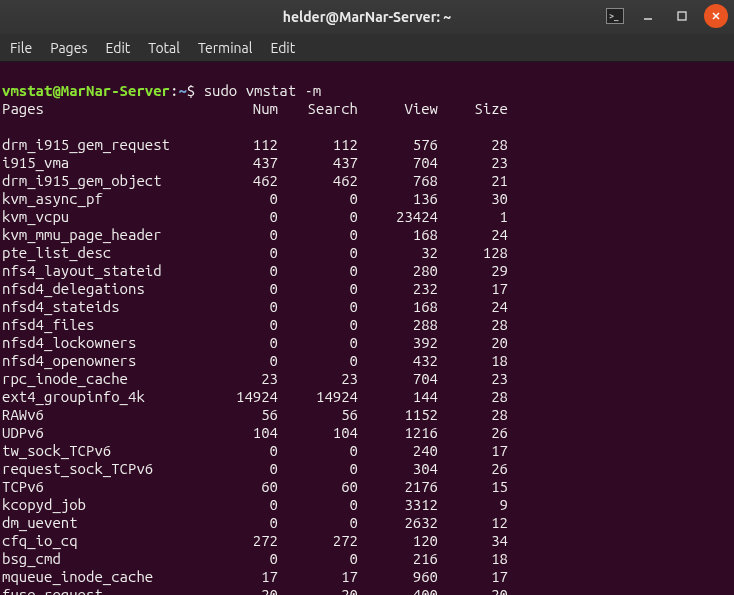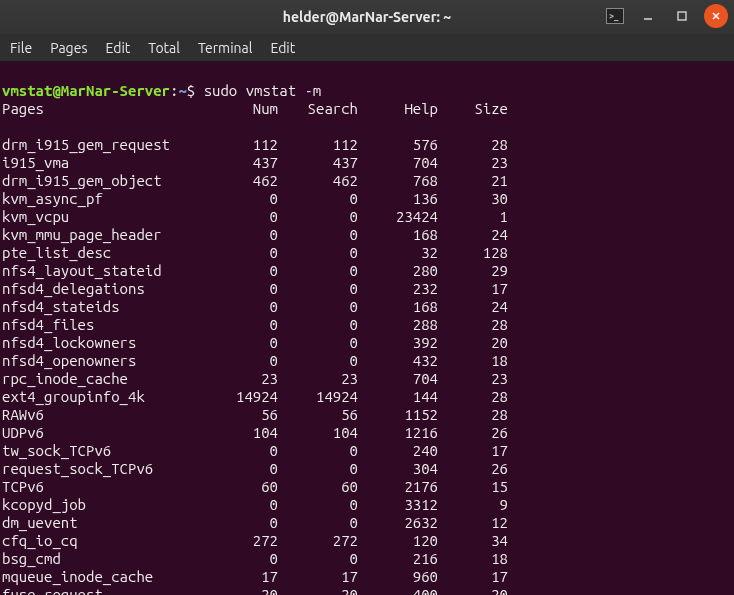--- a/index.html
+++ b/index.html
@@ -120,16 +120,16 @@
   <span>File</span>
   <span>Pages</span>
   <span>Edit</span>
   <span>Total</span>
   <span>Terminal</span>
   <span>Edit</span>
 </div>
 
 <div class="terminal">
 <span class="prompt-user">vmstat@MarNar-Server</span><span class="prompt-sep">:</span><span class="prompt-path">~</span><span class="prompt-sep">$ </span><span>sudo vmstat -m</span>
-<div class="row header"><span>Pages</span><span>Num</span><span>Search</span><span>Help</span><span>Size</span></div>
+<div class="row header"><span>Pages</span><span>Num</span><span>Search</span><span>View</span><span>Size</span></div>
 <div id="rows-container"><div class="row"><span>drm_i915_gem_request</span><span>112</span><span>112</span><span>576</span><span>28</span></div><div class="row"><span>i915_vma</span><span>437</span><span>437</span><span>704</span><span>23</span></div><div class="row"><span>drm_i915_gem_object</span><span>462</span><span>462</span><span>768</span><span>21</span></div><div class="row"><span>kvm_async_pf</span><span>0</span><span>0</span><span>136</span><span>30</span></div><div class="row"><span>kvm_vcpu</span><span>0</span><span>0</span><span>23424</span><span>1</span></div><div class="row"><span>kvm_mmu_page_header</span><span>0</span><span>0</span><span>168</span><span>24</span></div><div class="row"><span>pte_list_desc</span><span>0</span><span>0</span><span>32</span><span>128</span></div><div class="row"><span>nfs4_layout_stateid</span><span>0</span><span>0</span><span>280</span><span>29</span></div><div class="row"><span>nfsd4_delegations</span><span>0</span><span>0</span><span>232</span><span>17</span></div><div class="row"><span>nfsd4_stateids</span><span>0</span><span>0</span><span>168</span><span>24</span></div><div class="row"><span>nfsd4_files</span><span>0</span><span>0</span><span>288</span><span>28</span></div><div class="row"><span>nfsd4_lockowners</span><span>0</span><span>0</span><span>392</span><span>20</span></div><div class="row"><span>nfsd4_openowners</span><span>0</span><span>0</span><span>432</span><span>18</span></div><div class="row"><span>rpc_inode_cache</span><span>23</span><span>23</span><span>704</span><span>23</span></div><div class="row"><span>ext4_groupinfo_4k</span><span>14924</span><span>14924</span><span>144</span><span>28</span></div><div class="row"><span>RAWv6</span><span>56</span><span>56</span><span>1152</span><span>28</span></div><div class="row"><span>UDPv6</span><span>104</span><span>104</span><span>1216</span><span>26</span></div><div class="row"><span>tw_sock_TCPv6</span><span>0</span><span>0</span><span>240</span><span>17</span></div><div class="row"><span>request_sock_TCPv6</span><span>0</span><span>0</span><span>304</span><span>26</span></div><div class="row"><span>TCPv6</span><span>60</span><span>60</span><span>2176</span><span>15</span></div><div class="row"><span>kcopyd_job</span><span>0</span><span>0</span><span>3312</span><span>9</span></div><div class="row"><span>dm_uevent</span><span>0</span><span>0</span><span>2632</span><span>12</span></div><div class="row"><span>cfq_io_cq</span><span>272</span><span>272</span><span>120</span><span>34</span></div><div class="row"><span>bsg_cmd</span><span>0</span><span>0</span><span>216</span><span>18</span></div><div class="row"><span>mqueue_inode_cache</span><span>17</span><span>17</span><span>960</span><span>17</span></div><div class="row"><span>fuse_request</span><span>20</span><span>20</span><span>400</span><span>20</span></div></div>
 
 </div>
 
 </body></html>

